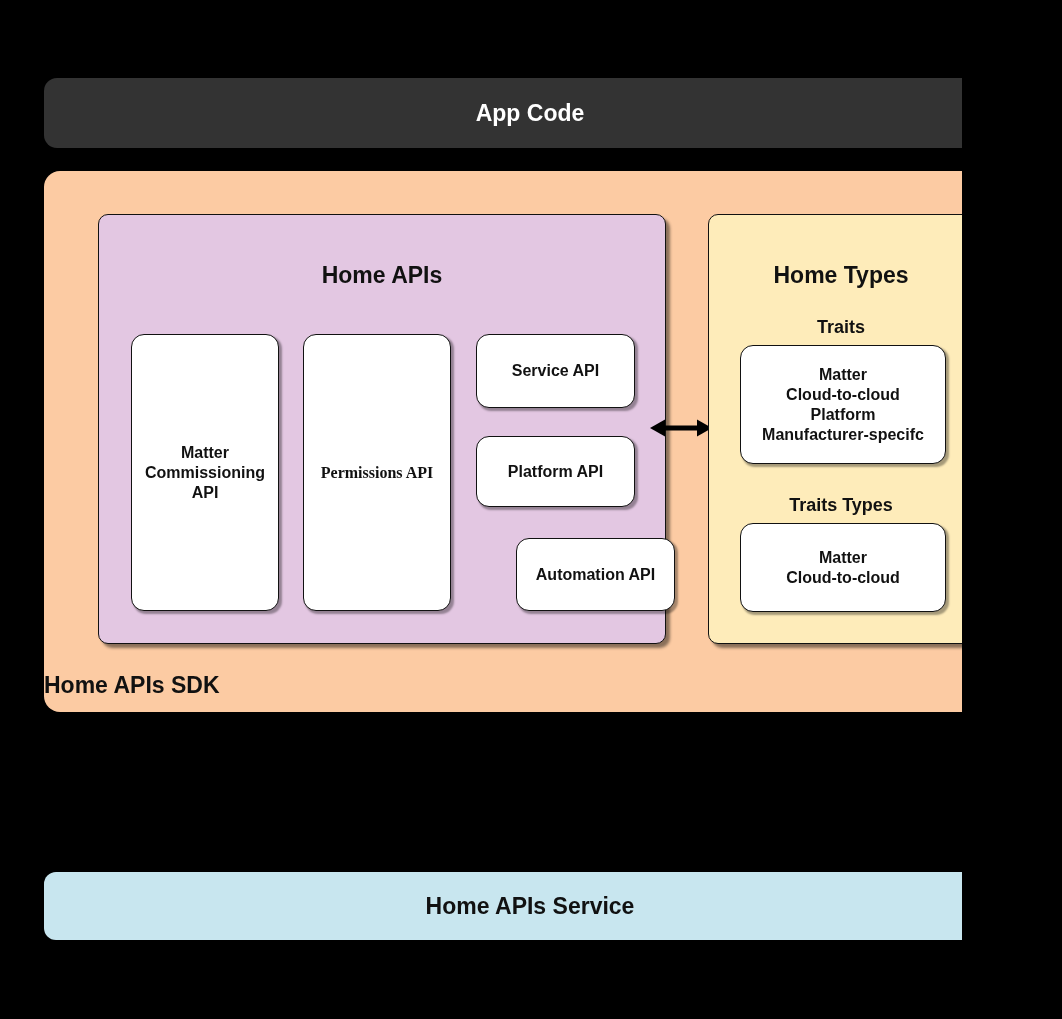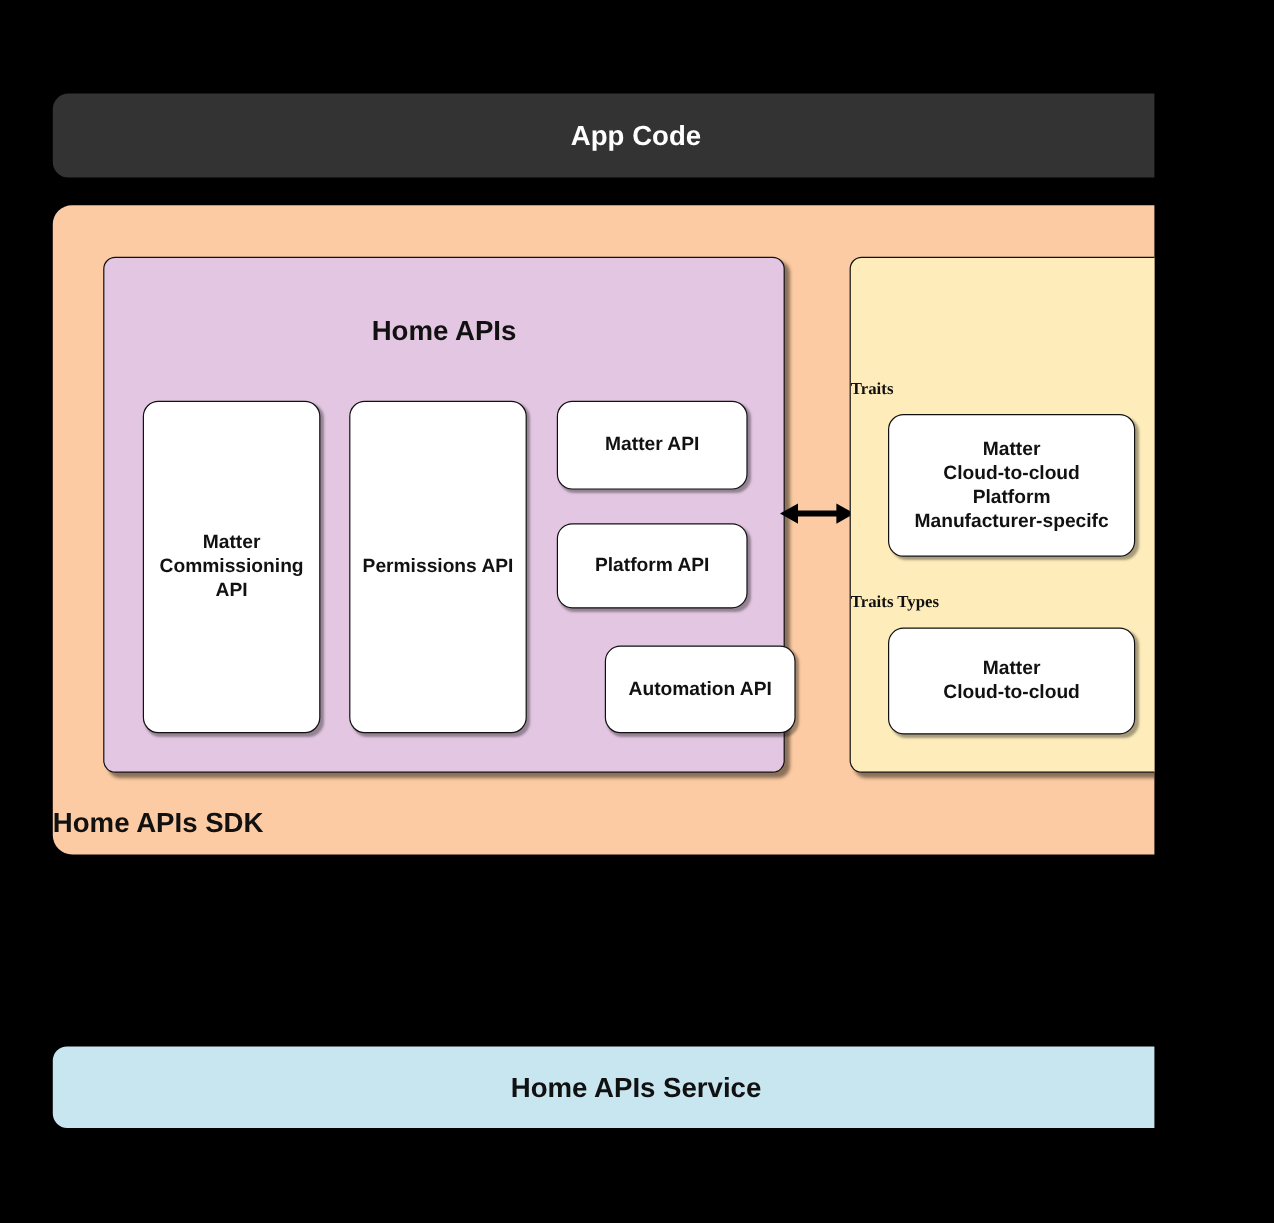--- a/index.html
+++ b/index.html
@@ -60,62 +60,62 @@
   
   .group-box {
     position: absolute;
     top: 43px;
     height: 430px;
     border: 1.5px solid var(--outline);
     border-radius: 10px;
     box-shadow: 4px 4px 3px rgba(0,0,0,0.45);
   }
   .home-apis-box {
-    left: 42px;
+    left: 54px;
     width: 568px;
     background: var(--home-apis-background);
   }
   .home-types-box {
     left: 664px;
     width: 266px;
     background: var(--home-types-background);
   }
   .group-title {
     position: absolute;
     top: 47px; left: 0;
     width: 100%;
     text-align: center;
     font-size: 23px;
   }
   .section-heading {
     position: absolute;
     left: 0;
     width: 100%;
-    font-size: 14px;
-    font-family: Liberation Serif, serif;
+    text-align: center;
+    font-size: 18px;
   }
   .traits-heading { top: 102px; }
   .device-types-heading { top: 280px; }
 
   
   .card {
     position: absolute;
     background: var(--card-background);
     border: 1.5px solid var(--outline);
     border-radius: 13px;
     box-shadow: 2.5px 2.5px 2px rgba(0,0,0,0.35);
     display: flex; align-items: center; justify-content: center;
     text-align: center;
     font-size: 16px;
     line-height: 20px;
   }
   .card-label { white-space: pre-line; }
 
   .card-matter-commissioning { left: 32px;  top: 119px; width: 148px; height: 277px; }
-  .card-permissions          { left: 204px; top: 119px; width: 148px; height: 277px; }
+  .card-permissions          { left: 204px; top: 119px; width: 148px; height: 277px; font-family: Liberation Serif, serif; }
   .card-device               { left: 377px; top: 119px; width: 159px; height: 74px; }
   .card-structure            { left: 377px; top: 221px; width: 159px; height: 71px; }
   .card-automation           { left: 377px; top: 323px; width: 159px; height: 73px; margin-left: 40px; }
 
   .card-traits       { left: 31px; top: 130px; width: 206px; height: 119px; }
   .card-device-types { left: 31px; top: 308px; width: 206px; height: 89px; }
 
   
   .arrow {
     position: absolute;
@@ -151,37 +151,38 @@
 
       <div class="card card-matter-commissioning">
         <span class="card-label">Matter
 Commissioning
 API</span>
       </div>
       <div class="card card-permissions">
         <span class="card-label">Permissions API</span>
       </div>
       <div class="card card-device">
-        <span class="card-label">Matter API</span>
+        <span class="card-label">Service API</span>
       </div>
       <div class="card card-structure">
         <span class="card-label">Platform API</span>
       </div>
       <div class="card card-automation">
         <span class="card-label">Automation API</span>
       </div>
     </div>
 
     <svg class="arrow" viewBox="0 0 62 22" xmlns="http://www.w3.org/2000/svg">
       <line x1="10" y1="11" x2="52" y2="11" stroke="#000000" stroke-width="5"></line>
       <polygon points="0,11 15,2.5 15,19.5" fill="#000000"></polygon>
       <polygon points="62,11 47,2.5 47,19.5" fill="#000000"></polygon>
     </svg>
 
     <div class="group-box home-types-box">
+      <div class="group-title">Home Types</div>
 
       <div class="section-heading traits-heading">Traits</div>
       <div class="card card-traits">
         <span class="card-label">Matter
 Cloud-to-cloud
 Platform
 Manufacturer-specifc</span>
       </div>
 
       <div class="section-heading device-types-heading">Traits Types</div>

